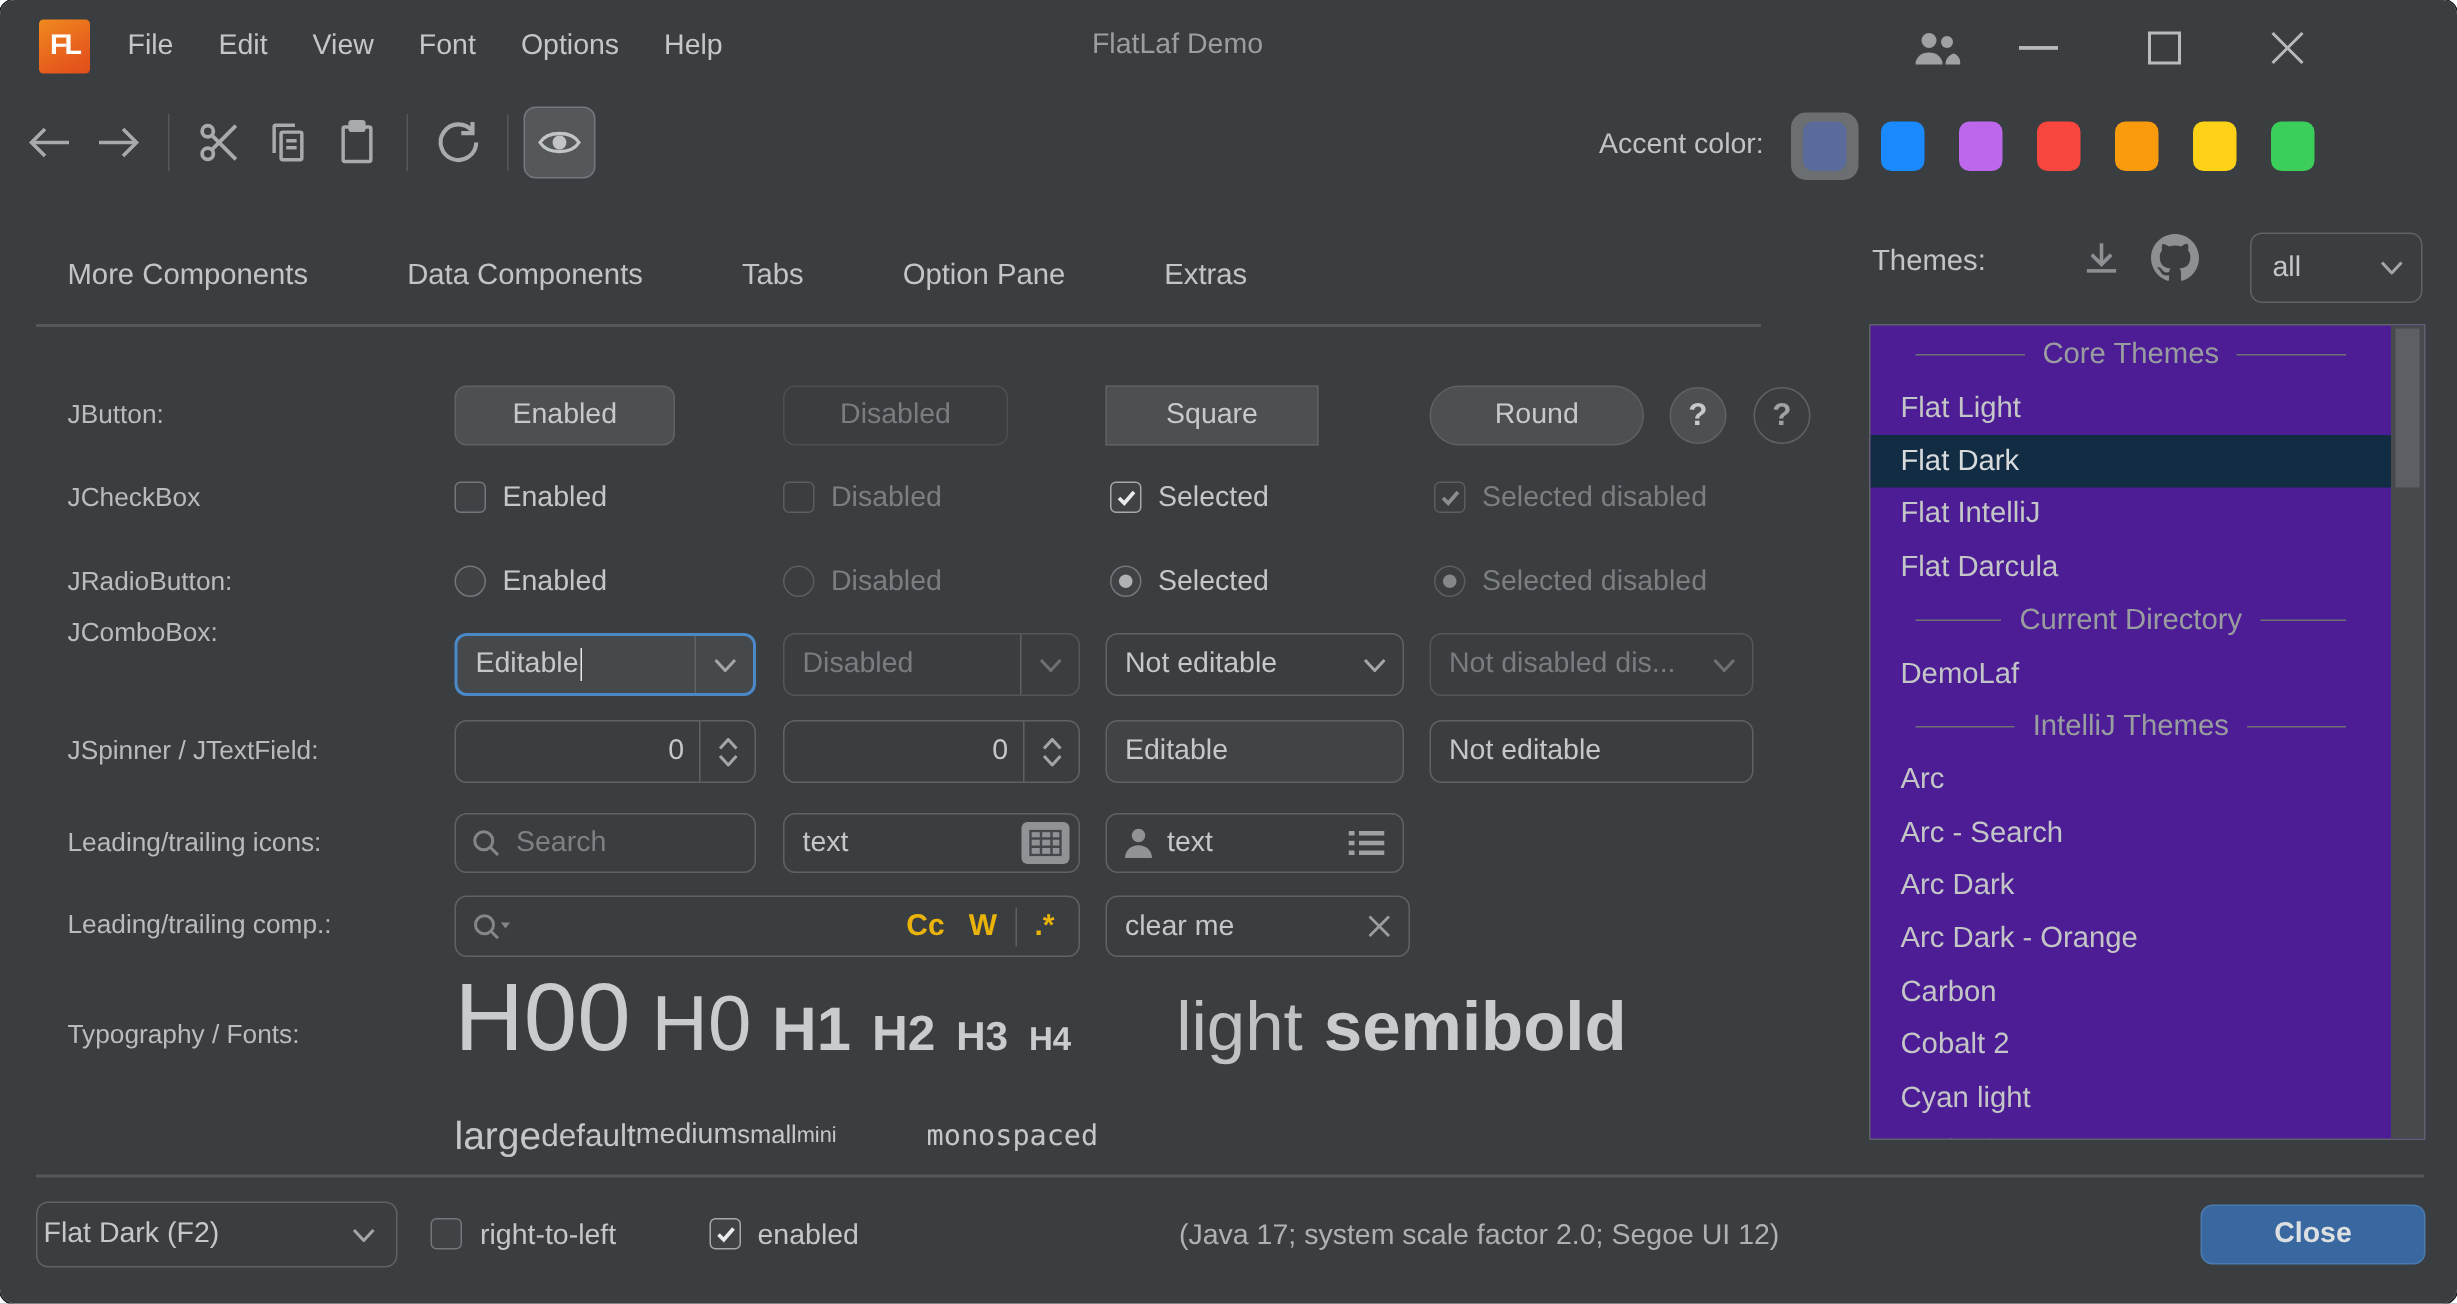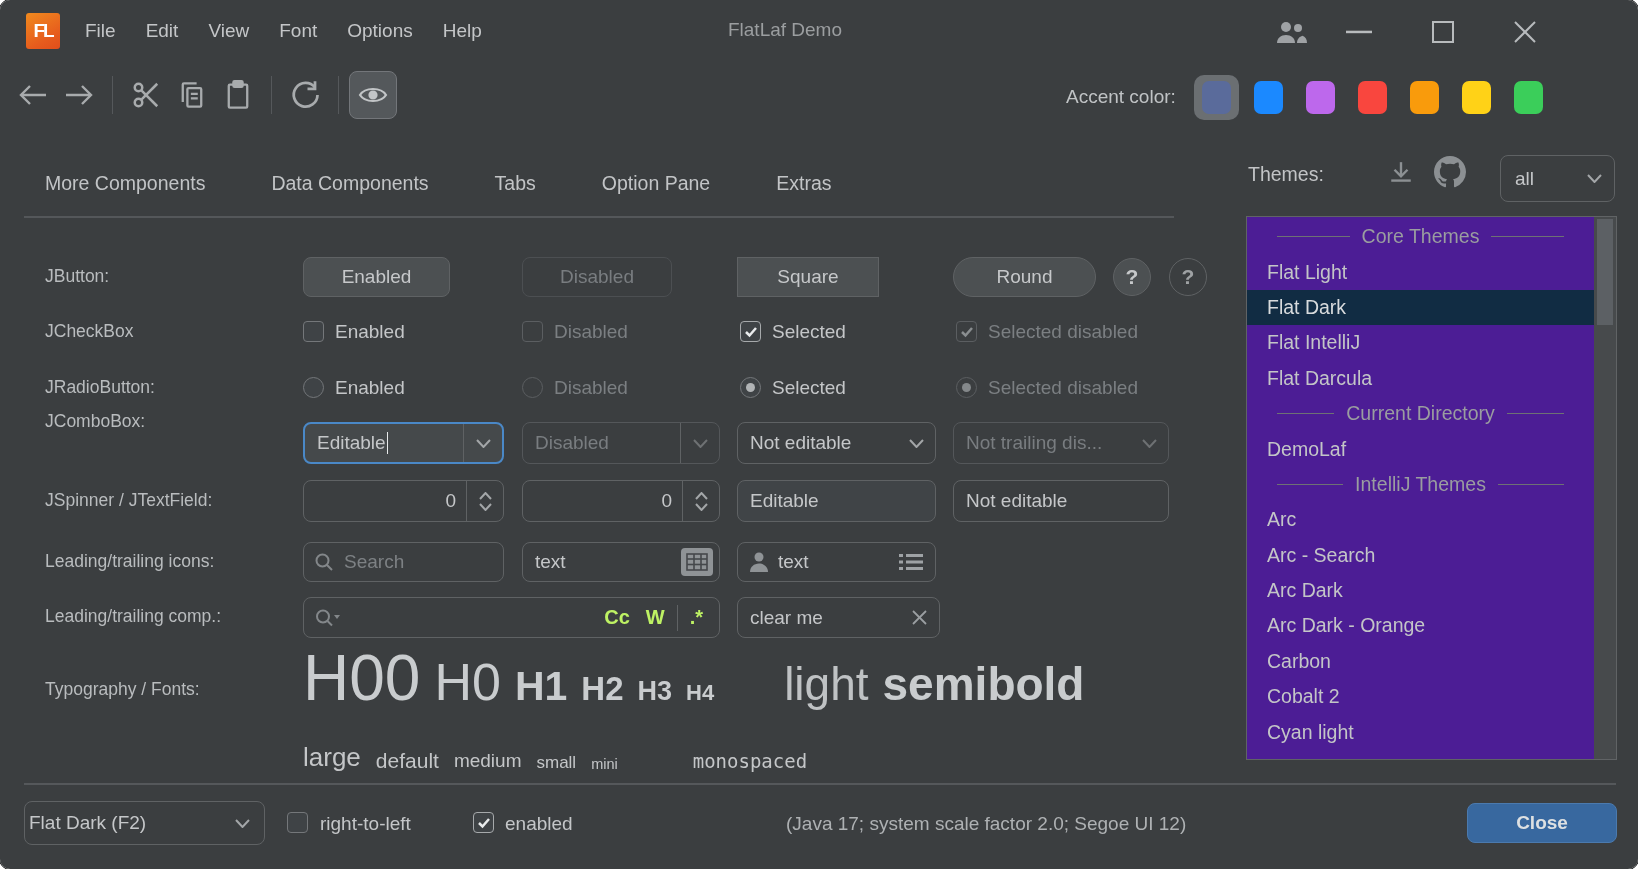--- a/index.html
+++ b/index.html
@@ -82,21 +82,21 @@
   .fdiv{width:1px;height:100%;background:#5F6264;}
   .fdiv.short{height:26px;}
   .arrowzone{width:38px;height:100%;display:flex;align-items:center;justify-content:center;}
   .caret{display:inline-block;width:1.5px;height:22px;background:#E8EAEB;margin-left:1px;vertical-align:middle;}
   .spin-val{flex:1;text-align:right;margin-right:10px;}
   .spinzone{width:36px;height:100%;display:flex;flex-direction:column;align-items:center;justify-content:center;gap:3px;}
   .grid-btn{width:32px;height:28px;border-radius:4px;background:#8F9396;margin-right:6px;
     display:flex;align-items:center;justify-content:center;}
   .ricon{margin-right:12px;display:flex;}
   .licon{margin-left:10px;display:flex;}
-  .tg{font-weight:bold;font-size:20px;color:#bef264;}
+  .tg{font-weight:bold;font-size:20px;color:#eab308;}
 
   
   .p-lbl-jbutton{top:266px;} .p-btn-enabled{left:303px;top:257px;width:147px;}
   .p-btn-disabled{left:522px;top:257px;width:150px;background:transparent;border-color:#4C4F52;color:#797D80;}
   .p-btn-square{left:737px;top:257px;width:142px;border-radius:0;}
   .p-btn-round{left:953px;top:257px;width:143px;border-radius:20px;}
   .p-btn-help1{left:1113px;top:258px;width:38px;height:38px;border-radius:50%;font-weight:bold;font-size:21px;}
   .p-btn-help2{left:1169px;top:258px;width:38px;height:38px;border-radius:50%;background:transparent;
     font-weight:bold;font-size:21px;color:#9FA2A4;}
   
@@ -127,21 +127,21 @@
   .p-lbl-comp{top:606px;}
   .p-widefield{left:303px;top:597px;width:417px;height:41px;}
   .p-clearfield{left:737px;top:597px;width:203px;height:41px;}
   
   .p-lbl-typo{top:679px;}
   .typo-row{position:absolute;left:303px;top:646px;display:flex;align-items:baseline;gap:14px;color:#C9CCCE;line-height:1;}
   .t-h00{font-size:64px;} .t-h0{font-size:52px;} .t-h1{font-size:41px;font-weight:bold;}
   .t-h2{font-size:33px;font-weight:bold;} .t-h3{font-size:27px;font-weight:bold;} .t-h4{font-size:22px;font-weight:bold;}
   .t-light{font-size:46px;font-weight:300;margin-left:56px;color:#BFC2C4;}
   .t-semibold{font-size:46px;font-weight:bold;}
-  .size-row{position:absolute;left:303px;top:742px;display:flex;align-items:flex-end;gap:15px;color:#C4C6C8;line-height:1.2;}
+  .size-row{position:absolute;left:303px;top:742px;display:flex;align-items:center;color:#C4C6C8;line-height:1.2;}
   .s-large{font-size:26px;} .s-default{font-size:21px;} .s-medium{font-size:19px;}
   .s-small{font-size:17px;} .s-mini{font-size:14.5px;}
   .s-mono{font-family:"DejaVu Sans Mono",monospace;font-size:19px;margin-left:60px;}
 
   
   .bottom-sep{position:absolute;left:24px;top:783px;width:1592px;height:2px;background:#55585B;}
   .laf-combo{position:absolute;left:24px;top:801px;width:241px;height:44px;box-sizing:border-box;
     border:1px solid #5F6264;border-radius:8px;display:flex;align-items:center;font-size:19px;color:#C5C7C9;}
   .laf-combo .txt{margin-left:4px;flex:1;}
   .laf-combo svg{margin-right:14px;}
@@ -385,21 +385,21 @@
   </div>
   <div class="field plain p-combo3">
     <span class="txt">Not editable</span>
     <span class="arrowzone">
       <svg width="15" height="9" viewBox="0 0 15 9" stroke="#A3A6A8" stroke-width="2" fill="none">
           <polyline points="1,1 7.5,8 14,1"></polyline>
         </svg>
     </span>
   </div>
   <div class="field dim p-combo4">
-    <span class="txt">Not trailing dis...</span>
+    <span class="txt">Not disabled dis...</span>
     <span class="arrowzone">
       <svg width="15" height="9" viewBox="0 0 15 9" stroke="#6E7173" stroke-width="2" fill="none">
           <polyline points="1,1 7.5,8 14,1"></polyline>
         </svg>
     </span>
   </div>
 
   <div class="ctl-label p-lbl-jspinner">JSpinner / JTextField:</div>
   <div class="field plain p-spin1">
     <span class="spin-val">0</span>

